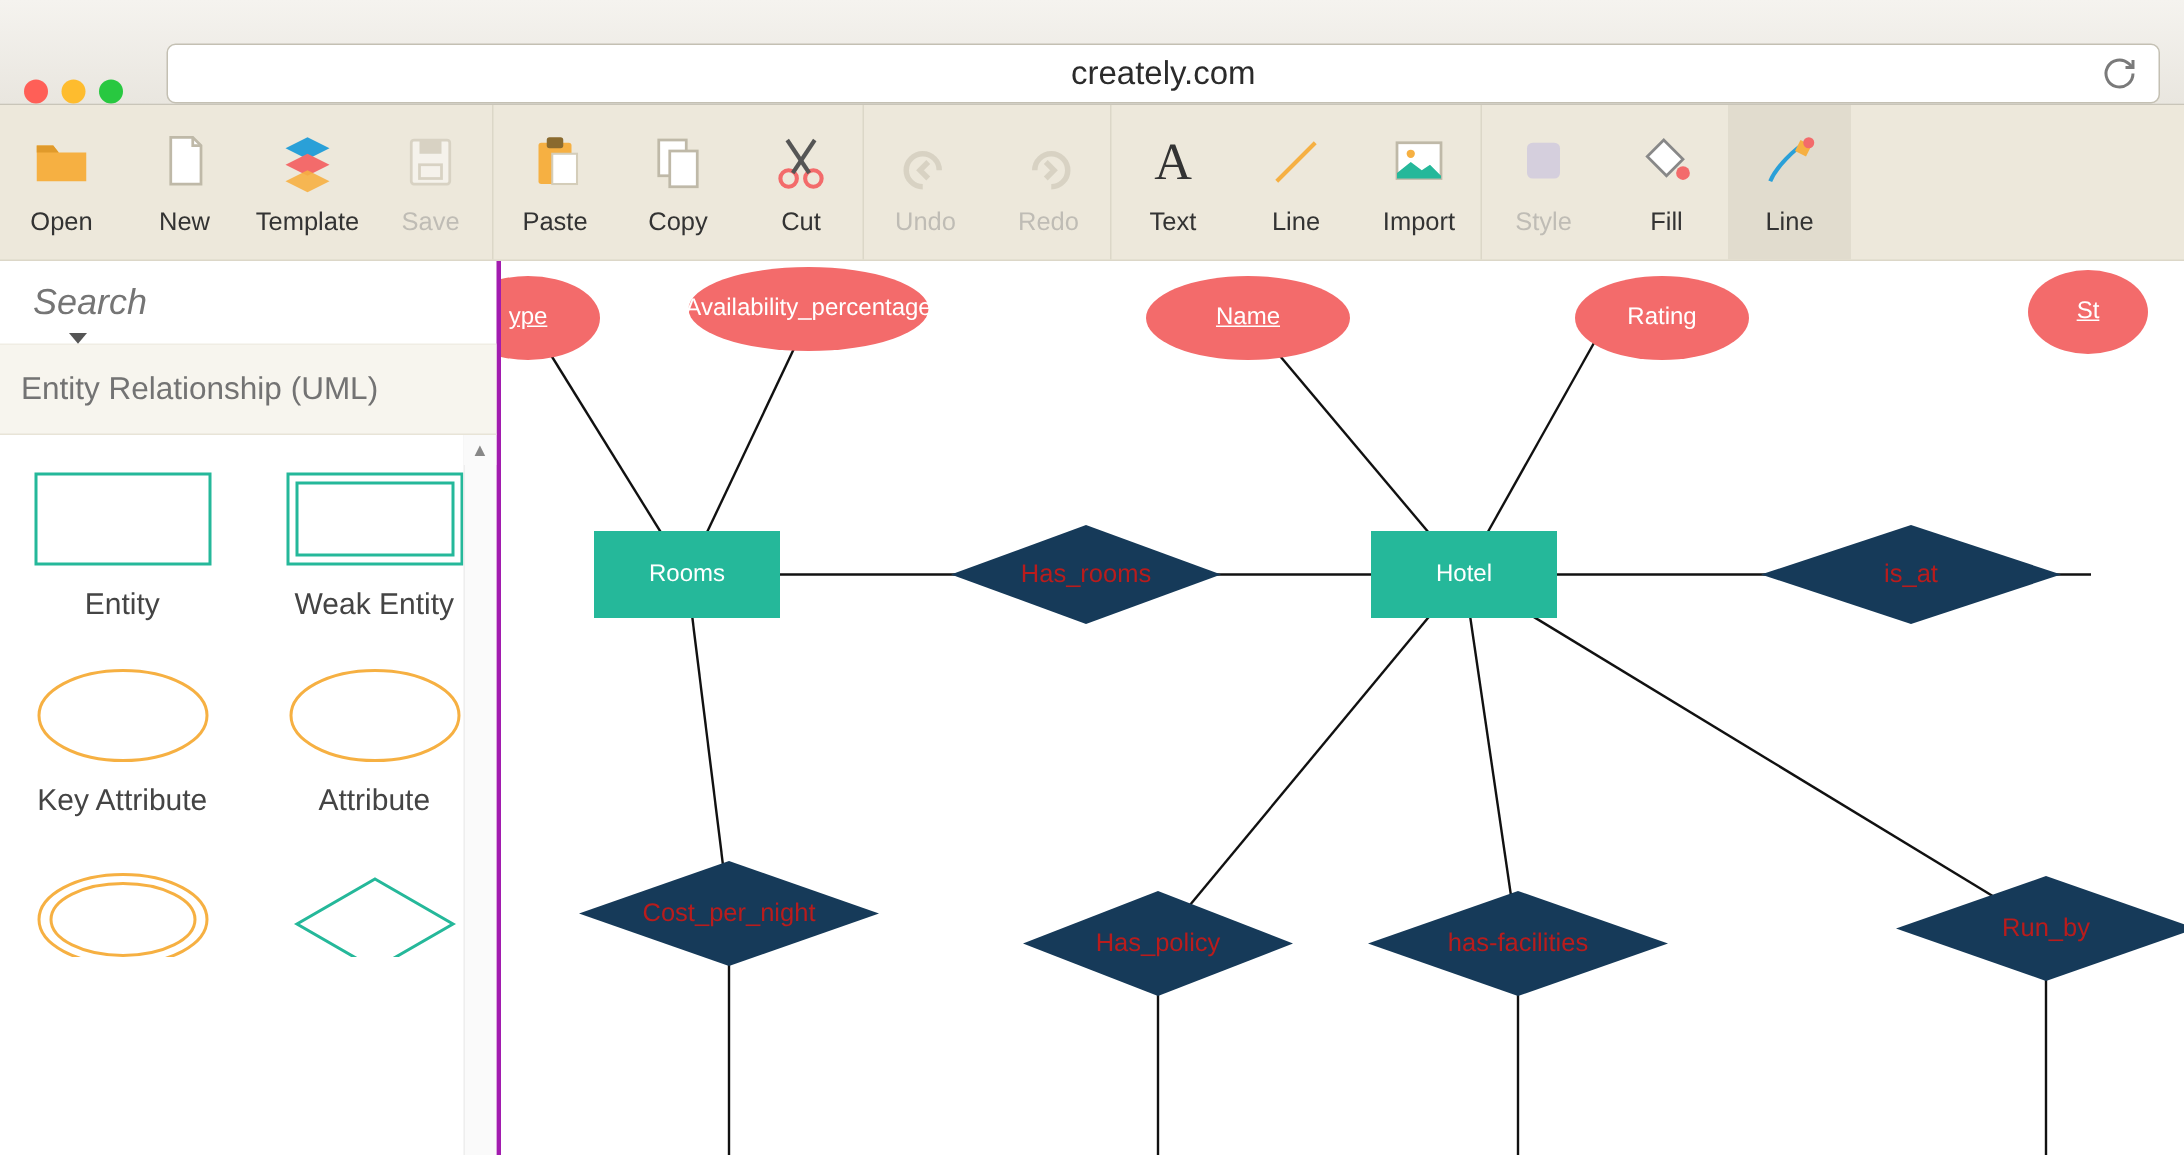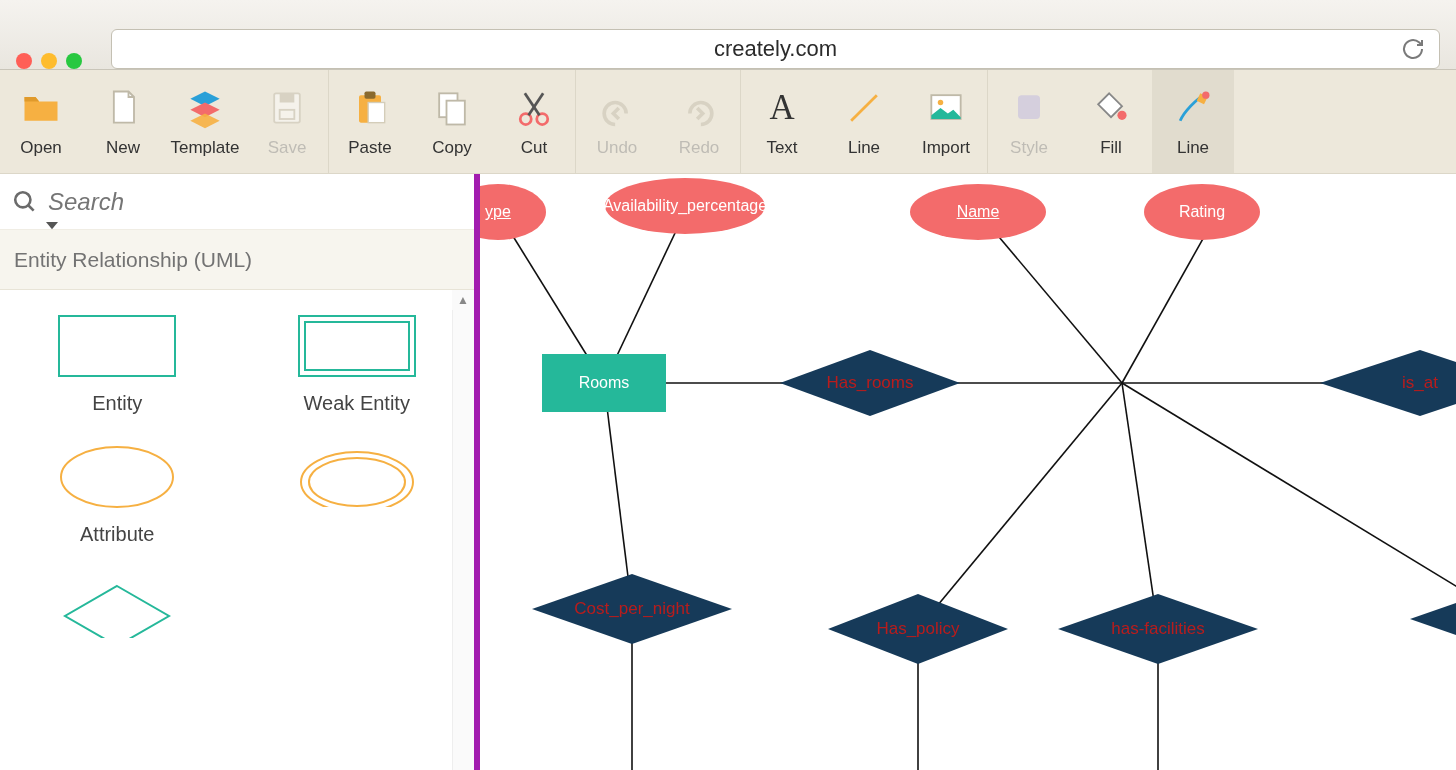--- a/index.html
+++ b/index.html
@@ -24,21 +24,21 @@
 .tool-btn.disabled { opacity: 0.45; }
 .tool-btn.active { background: #e1dcce; }
 .tool-icon { height: 44px; display: flex; align-items: center; justify-content: center; }
 .tool-label { font-size: 17px; color: #333; }
 .tool-btn.disabled .tool-label { color: #888; }
 
 
 .main { display: flex; height: calc(770px - 174px); }
 
 
-.sidebar { width: 480px; background: #fff; border-right: 6px solid #a21caf; display: flex; flex-direction: column; position: relative; }
+.sidebar { width: 334px; background: #fff; border-right: 3px solid #a21caf; display: flex; flex-direction: column; position: relative; }
 .search-row { height: 56px; display: flex; align-items: center; padding: 0 12px; gap: 10px; border-bottom: 1px solid #f0ede4; }
 .search-row .icon { color: #6b6b6b; }
 .search-input { flex: 1; border: none; outline: none; font-size: 24px; color: #999; font-style: italic; background: transparent; }
 .category-header { height: 60px; display: flex; align-items: center; padding: 0 14px; font-size: 21px; color: #737373; background: #f7f5ee; border-bottom: 1px solid #e8e4d7; }
 .shapes-scroll { flex: 1; overflow: hidden; position: relative; }
 .scrollbar-track { position: absolute; right: 0; top: 0; width: 22px; height: 100%; background: #fafafa; border-left: 1px solid #eee; }
 .scrollbar-up { position: absolute; top: 0; right: 0; width: 22px; height: 20px; display:flex; align-items:center; justify-content:center; background:#fafafa; color:#888; font-size:12px;}
 .shapes-grid { padding: 24px 6px; display: grid; grid-template-columns: 1fr 1fr; gap: 30px 17px; }
 .shape-item { display: flex; flex-direction: column; align-items: center; gap: 14px; }
 .shape-preview { width: 120px; height: 64px; display:flex; align-items:center; justify-content:center; }
@@ -251,20 +251,28 @@
             <div class="shape-label">Entity</div>
           </div>
           <div class="shape-item">
             <div class="shape-preview">
               <svg width="120" height="64">
                 <rect x="2" y="2" width="116" height="60" fill="none" stroke="#25b89a" stroke-width="2"></rect>
                 <rect x="8" y="8" width="104" height="48" fill="none" stroke="#25b89a" stroke-width="2"></rect>
               </svg>
             </div>
             <div class="shape-label">Weak Entity</div>
+          </div>
+          <div class="shape-item">
+            <div class="shape-preview">
+              <svg width="120" height="70">
+                <ellipse cx="60" cy="35" rx="56" ry="30" fill="none" stroke="#f6b042" stroke-width="2"></ellipse>
+              </svg>
+            </div>
+            <div class="shape-label">Key Attribute</div>
           </div>
           <div class="shape-item">
             <div class="shape-preview">
               <svg width="120" height="70">
                 <ellipse cx="60" cy="35" rx="56" ry="30" fill="none" stroke="#f6b042" stroke-width="2"></ellipse>
               </svg>
             </div>
             <div class="shape-label">Attribute</div>
           </div>
           <div class="shape-item">
@@ -307,29 +315,32 @@
       </svg>
   <div class="er-attr key" style="left: -30px; top: 10px; width: 96px; height: 56px;">
         <span>ype</span>
       </div>
       <div class="er-attr" style="left: 125px; top: 4px; width: 160px; height: 56px;">
         <span>Availability_percentage</span>
       </div>
       <div class="er-attr key" style="left: 430px; top: 10px; width: 136px; height: 56px;">
         <span>Name</span>
       </div>
-      <div class="er-attr" style="left: 664px; top: 10px; width: 116px; height: 56px;">
+      <div class="er-attr" style="left: 716px; top: 10px; width: 116px; height: 56px;">
         <span>Rating</span>
       </div>
       <div class="er-attr key" style="left: 1018px; top: 6px; width: 80px; height: 56px;">
         <span>St</span>
       </div>
       <div class="er-entity" style="left: 62px; top: 180px; width: 124px; height: 58px;">
         <span>Rooms</span>
       </div>
+      <div class="er-entity" style="left: 580px; top: 180px; width: 124px; height: 58px;">
+        <span>Hotel</span>
+      </div>
       <div class="er-rel" style="left: 300px; top: 176px; width: 180px; height: 66px;">
         <div class="diamond-wide"></div>
         <span>Has_rooms</span>
       </div>
       <div class="er-rel" style="left: 840px; top: 176px; width: 200px; height: 66px;">
         <div class="diamond-wide"></div>
         <span>is_at</span>
       </div>
       <div class="er-rel" style="left: 52px; top: 400px; width: 200px; height: 70px;">
         <div class="diamond-wide"></div>

